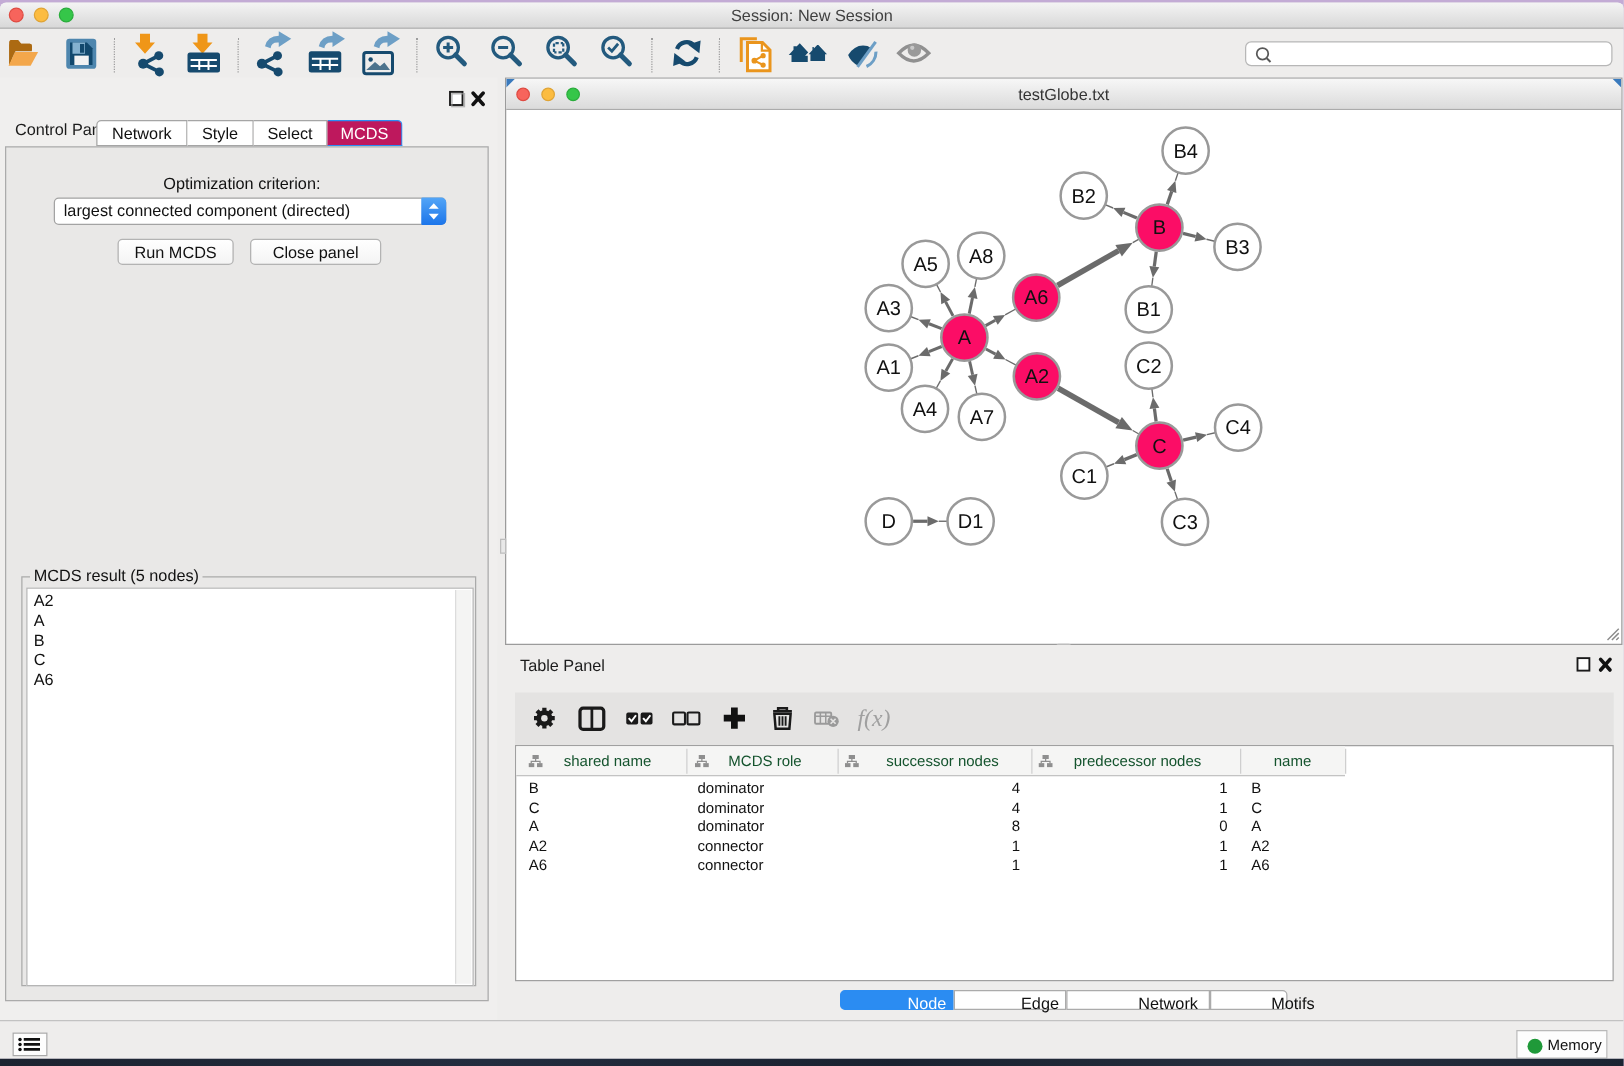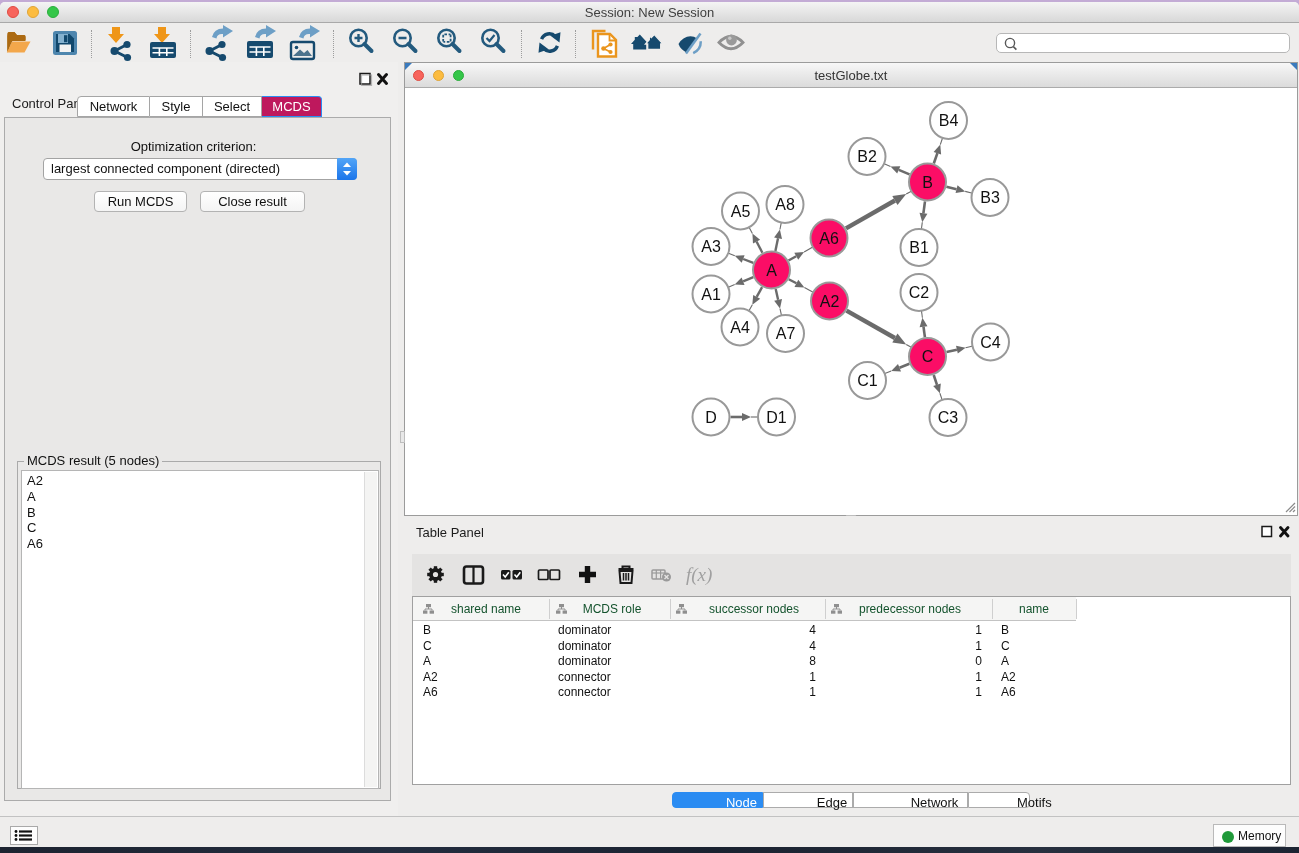--- a/index.html
+++ b/index.html
@@ -244,21 +244,21 @@
   <div id="optlabel">Optimization criterion:</div>
   <div id="combo"><span style="padding-left:7px">largest connected component (directed)</span>
     <div class="cap">
       <svg width="20" height="22" viewBox="0 0 20 22">
         <path d="M6,9 L10,4.5 L14,9 Z" fill="#fff"></path>
         <path d="M6,13 L10,17.5 L14,13 Z" fill="#fff"></path>
       </svg>
     </div>
   </div>
   <div class="btn" style="left:94px;top:129px;width:93px">Run MCDS</div>
-  <div class="btn" style="left:200px;top:129px;width:105px">Close result</div>
+  <div class="btn" style="left:200px;top:129px;width:105px">Close panel</div>
   <div id="fieldset">
     <div class="legend">MCDS result (5 nodes)</div>
     <div id="mcdslist">A2<br>A<br>B<br>C<br>A6
       <div class="sb"></div>
     </div>
   </div>
 </div>
 <div id="gwin">
   <div id="gtitle">
     <div class="tl" style="left:8px;top:7px;width:11px;height:11px;background:#f7645c;border:1px solid #df4b42"></div>

